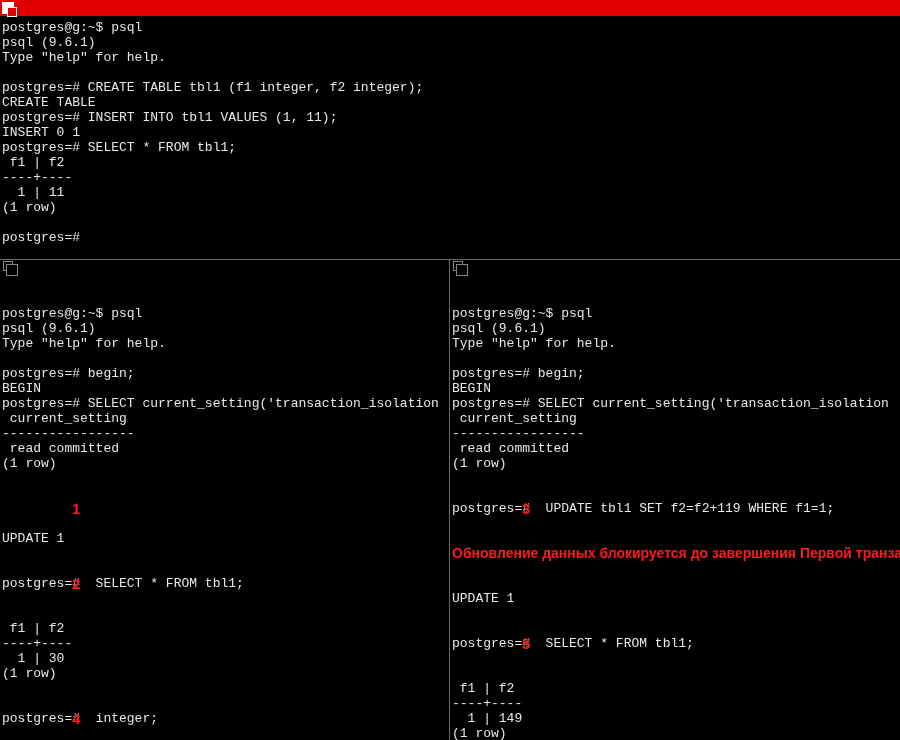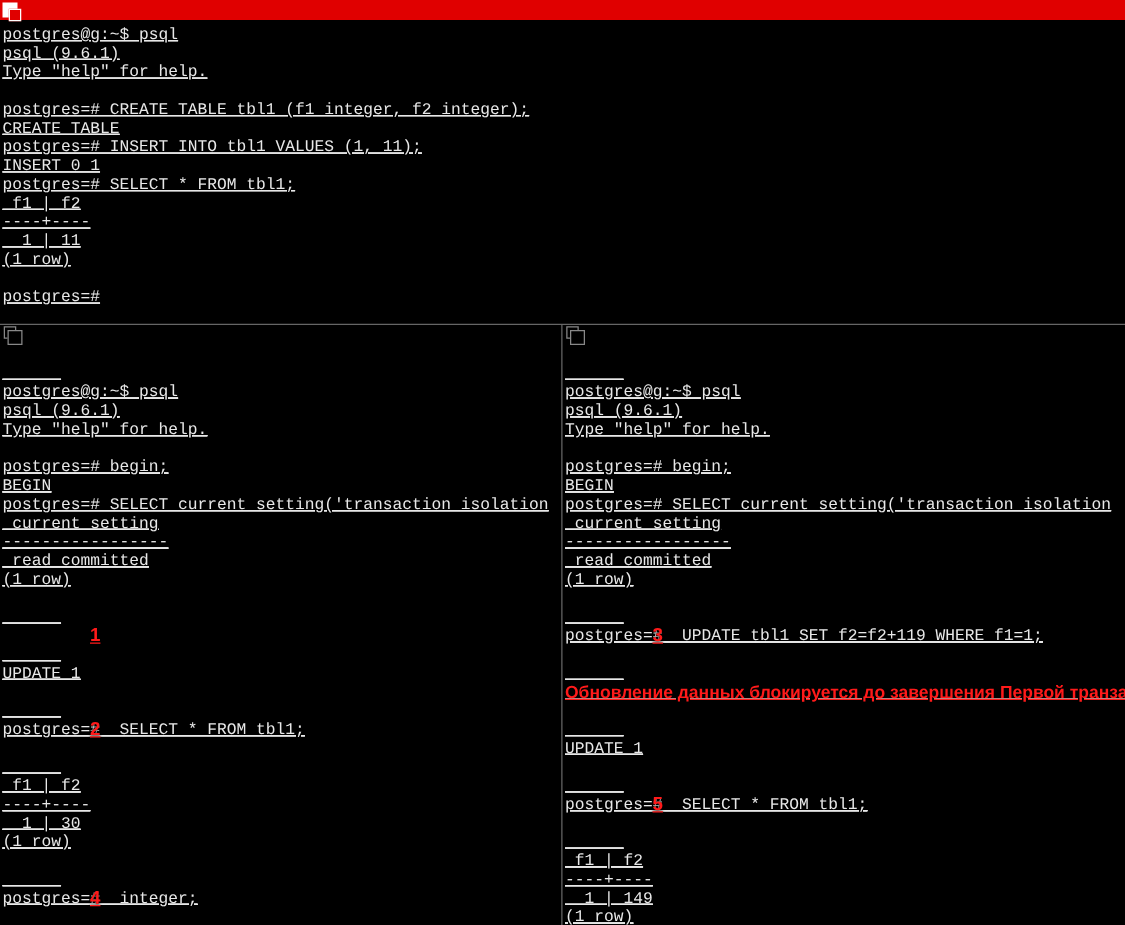--- a/index.html
+++ b/index.html
@@ -1,15 +1,15 @@
 <!DOCTYPE html>
 <html><head>
 <meta charset="utf-8">
 <style>
-  * { box-sizing: border-box; text-decoration: underline; }
+  * { box-sizing: border-box; }
   html, body {
     margin: 0; padding: 0;
     width: 900px; height: 740px;
     background: #000;
     font-family: "Consolas", "Courier New", monospace;
     font-size: 13px;
     color: #d0d0d0;
     overflow: hidden;
   }
   .titlebar {

